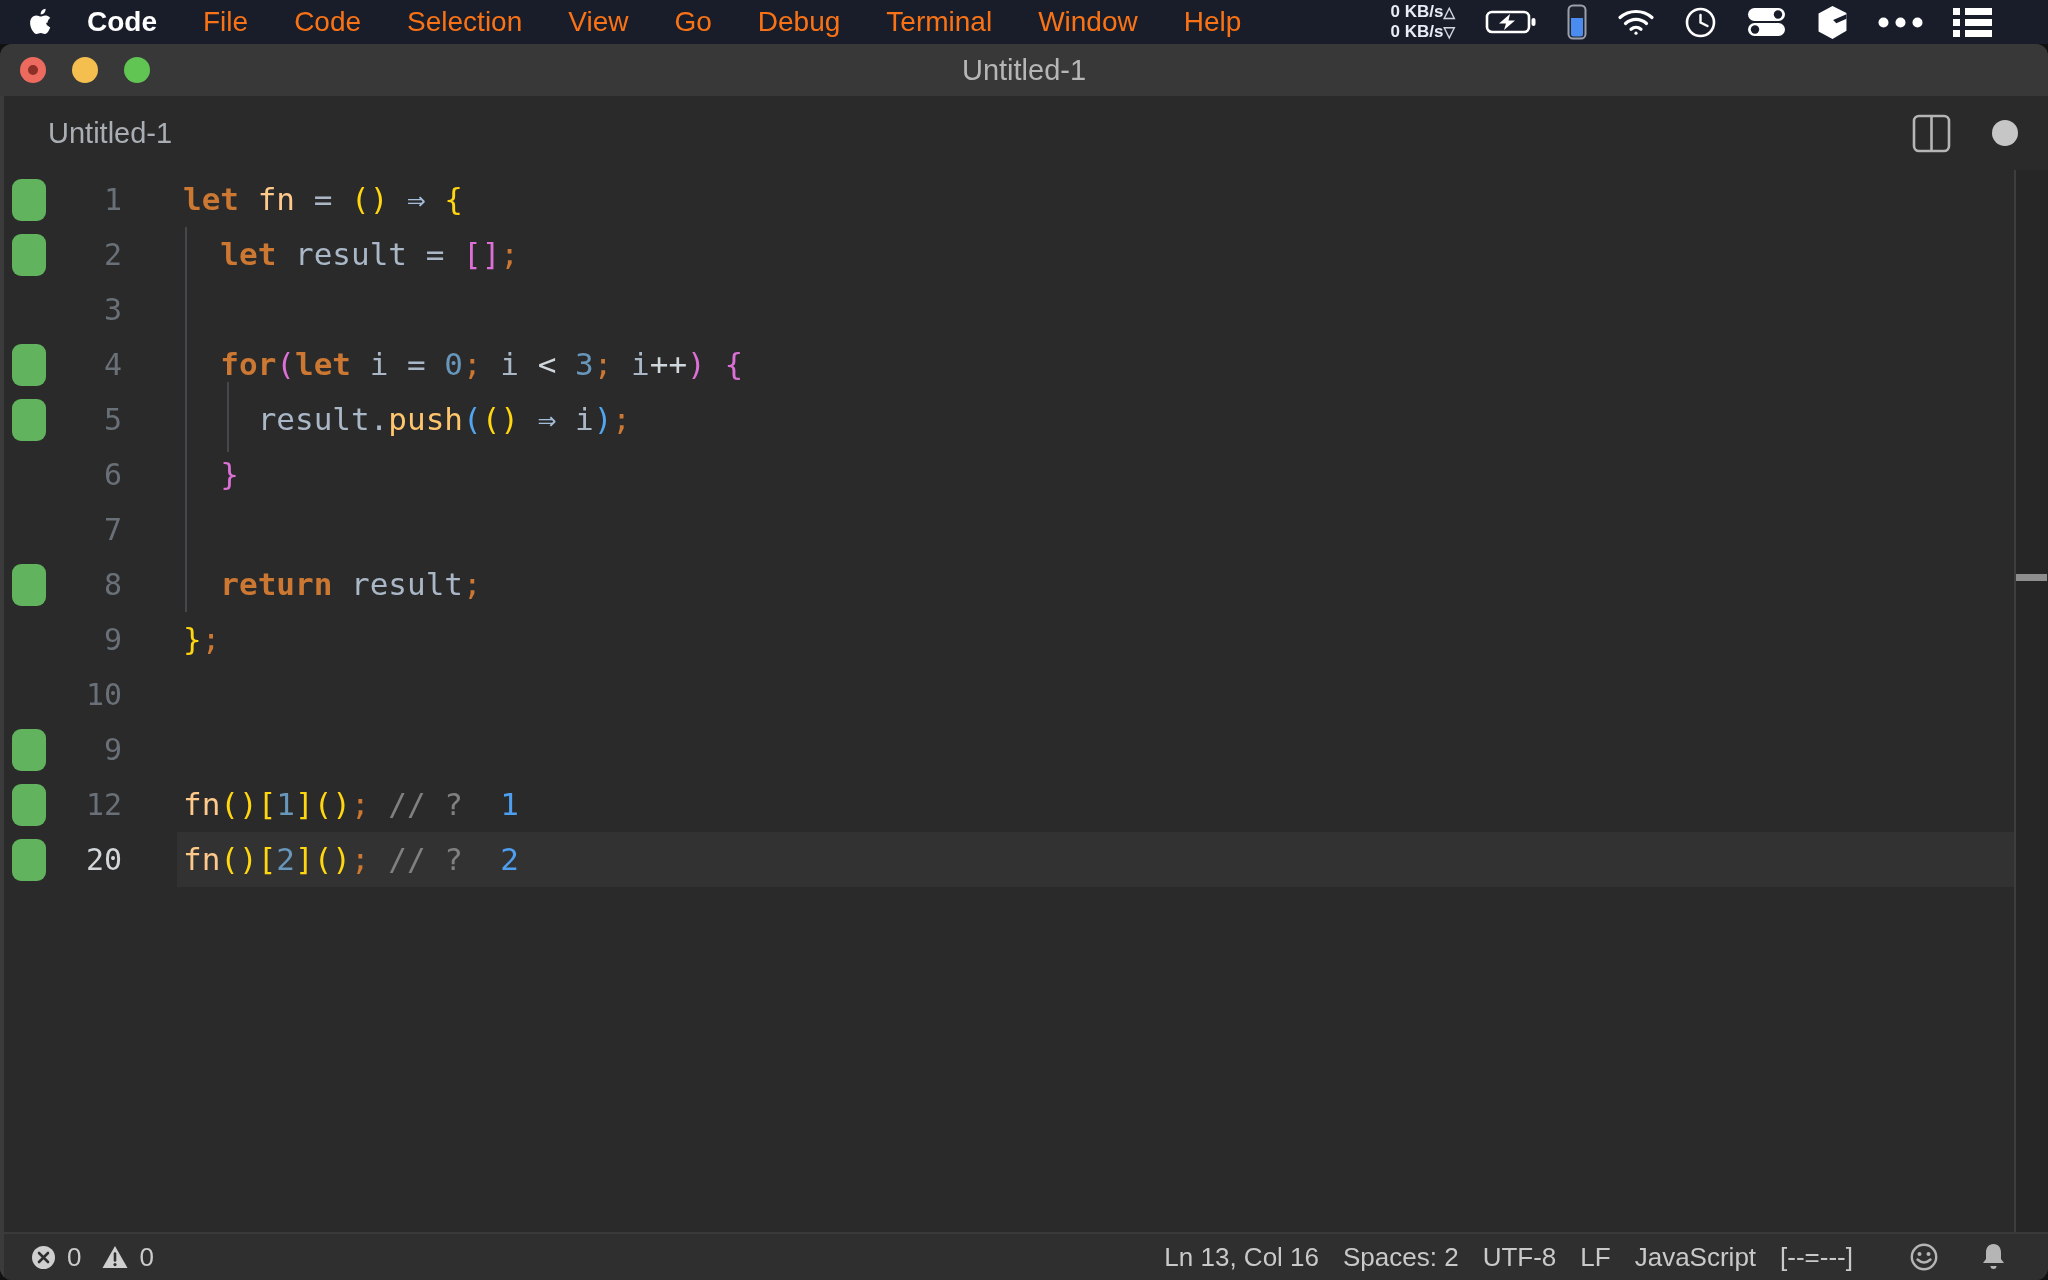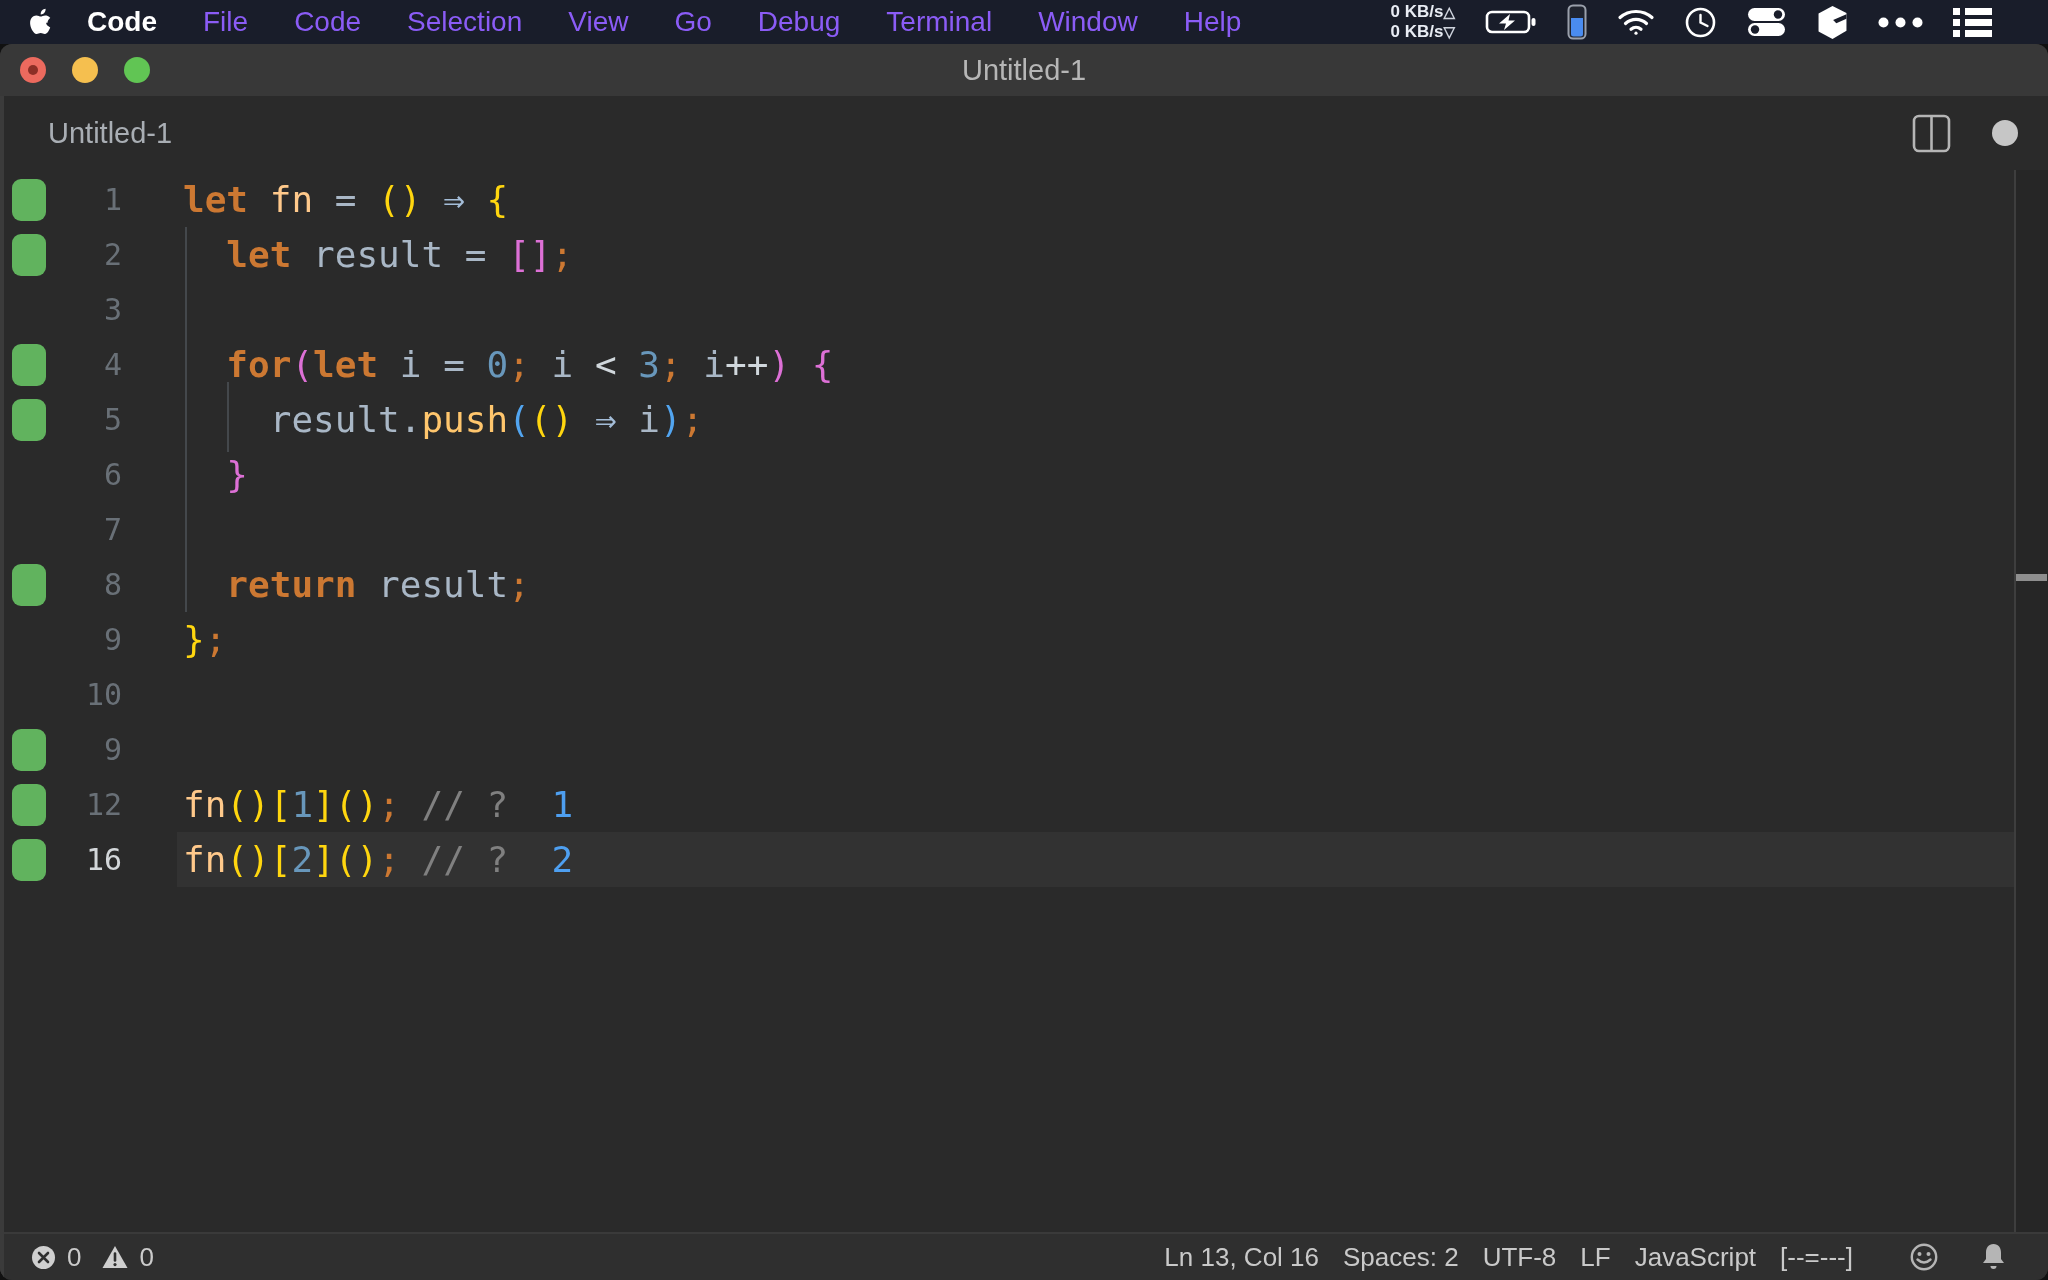--- a/index.html
+++ b/index.html
@@ -13,21 +13,21 @@
   *{margin:0;padding:0;box-sizing:border-box;}
   html,body{width:2048px;height:1280px;background:#111;overflow:hidden;
     font-family:"Liberation Sans",sans-serif;}
   .screen{width:2048px;height:1280px;position:relative;}
 
   
   .menubar{height:44px;background:var(--menubar-bg);display:flex;align-items:center;
     padding:0 0 0 28px;color:#ededed;}
   .apple{display:flex;align-items:center;margin-right:12px;}
   .menu-items{display:flex;align-items:center;justify-content:space-between;}
-  .menu-item{font-size:28px;color:#8b5cf6;padding:0 23px;white-space:nowrap;}
+  .menu-item{font-size:28px;color:#f97316;padding:0 23px;white-space:nowrap;}
   .menu-item.app-name{font-weight:bold;color:#ffffff;}
   .menu-status{margin-left:auto;display:flex;align-items:center;gap:30px;padding-right:56px;}
   .net-speed{display:flex;flex-direction:column;align-items:flex-end;line-height:20px;}
   .net-row{display:flex;align-items:center;font-size:17px;font-weight:600;color:#e8ecf4;}
   .net-row .tri{font-size:15px;color:#cfd4dd;}
   .mb-icon{display:flex;align-items:center;}
 
   
   .window{position:absolute;top:44px;left:0;width:2048px;height:1236px;
     border-radius:12px 12px 12px 12px;overflow:hidden;background:var(--editor-bg);}
@@ -55,21 +55,21 @@
   #code-lines{position:absolute;top:2px;left:0;right:0;}
   .code-row{position:relative;height:55px;}
   .code-row.current::before{content:'';position:absolute;left:177px;right:0;top:0;bottom:0;
     background:var(--currentline-bg);}
   .row-flag{position:absolute;left:12px;top:7px;width:34px;height:42px;border-radius:9px;
     background:var(--change-green);z-index:2;}
   .row-num{position:absolute;left:40px;top:0;width:82px;height:55px;line-height:55px;
     text-align:right;font-family:"DejaVu Sans Mono",monospace;font-size:30px;color:#697077;z-index:2;}
   .code-row.current .row-num{color:#d3d7da;}
   .row-code{position:absolute;left:183px;top:0;height:55px;line-height:55px;white-space:pre;
-    font-family:"DejaVu Sans Mono","DejaVu Sans",monospace;font-size:36px;color:#a9b7c6;z-index:2;}
+    font-family:"DejaVu Sans Mono","DejaVu Sans",monospace;font-size:31px;color:#a9b7c6;z-index:2;}
   .tok-kw{color:var(--tok-kw);font-weight:bold;}
   .tok-fn{color:var(--tok-fn);}
   .tok-fnc{color:var(--tok-fnc);}
   .tok-id{color:var(--tok-id);}
   .tok-op{color:var(--tok-op);}
   .tok-wt{color:var(--tok-wt);}
   .tok-num{color:var(--tok-num);}
   .tok-semi{color:var(--tok-semi);}
   .tok-b1{color:var(--tok-b1);}
   .tok-b2{color:var(--tok-b2);}
@@ -268,21 +268,21 @@
             <div class="row-flag"></div>
             <div class="row-num">9</div>
           </div>
           <div class="code-row">
             <div class="row-flag"></div>
             <div class="row-num">12</div>
             <div class="row-code"><span class="tok-fn">fn</span><span class="tok-b1">()</span><span class="tok-b1">[</span><span class="tok-num">1</span><span class="tok-b1">]</span><span class="tok-b1">()</span><span class="tok-semi">;</span><span class="tok-pl"> </span><span class="tok-cm">// ?</span><span class="tok-pl">  </span><span class="tok-res">1</span></div>
           </div>
           <div class="code-row current">
             <div class="row-flag"></div>
-            <div class="row-num">16</div>
+            <div class="row-num">20</div>
             <div class="row-code"><span class="tok-fn">fn</span><span class="tok-b1">()</span><span class="tok-b1">[</span><span class="tok-num">2</span><span class="tok-b1">]</span><span class="tok-b1">()</span><span class="tok-semi">;</span><span class="tok-pl"> </span><span class="tok-cm">// ?</span><span class="tok-pl">  </span><span class="tok-res">2</span></div>
           </div>
         </div>
       <div class="ruler-strip">
         <div class="ruler-dash"></div>
       </div>
     </div>
 
     <div class="statusbar">
       <div class="sb-left">

